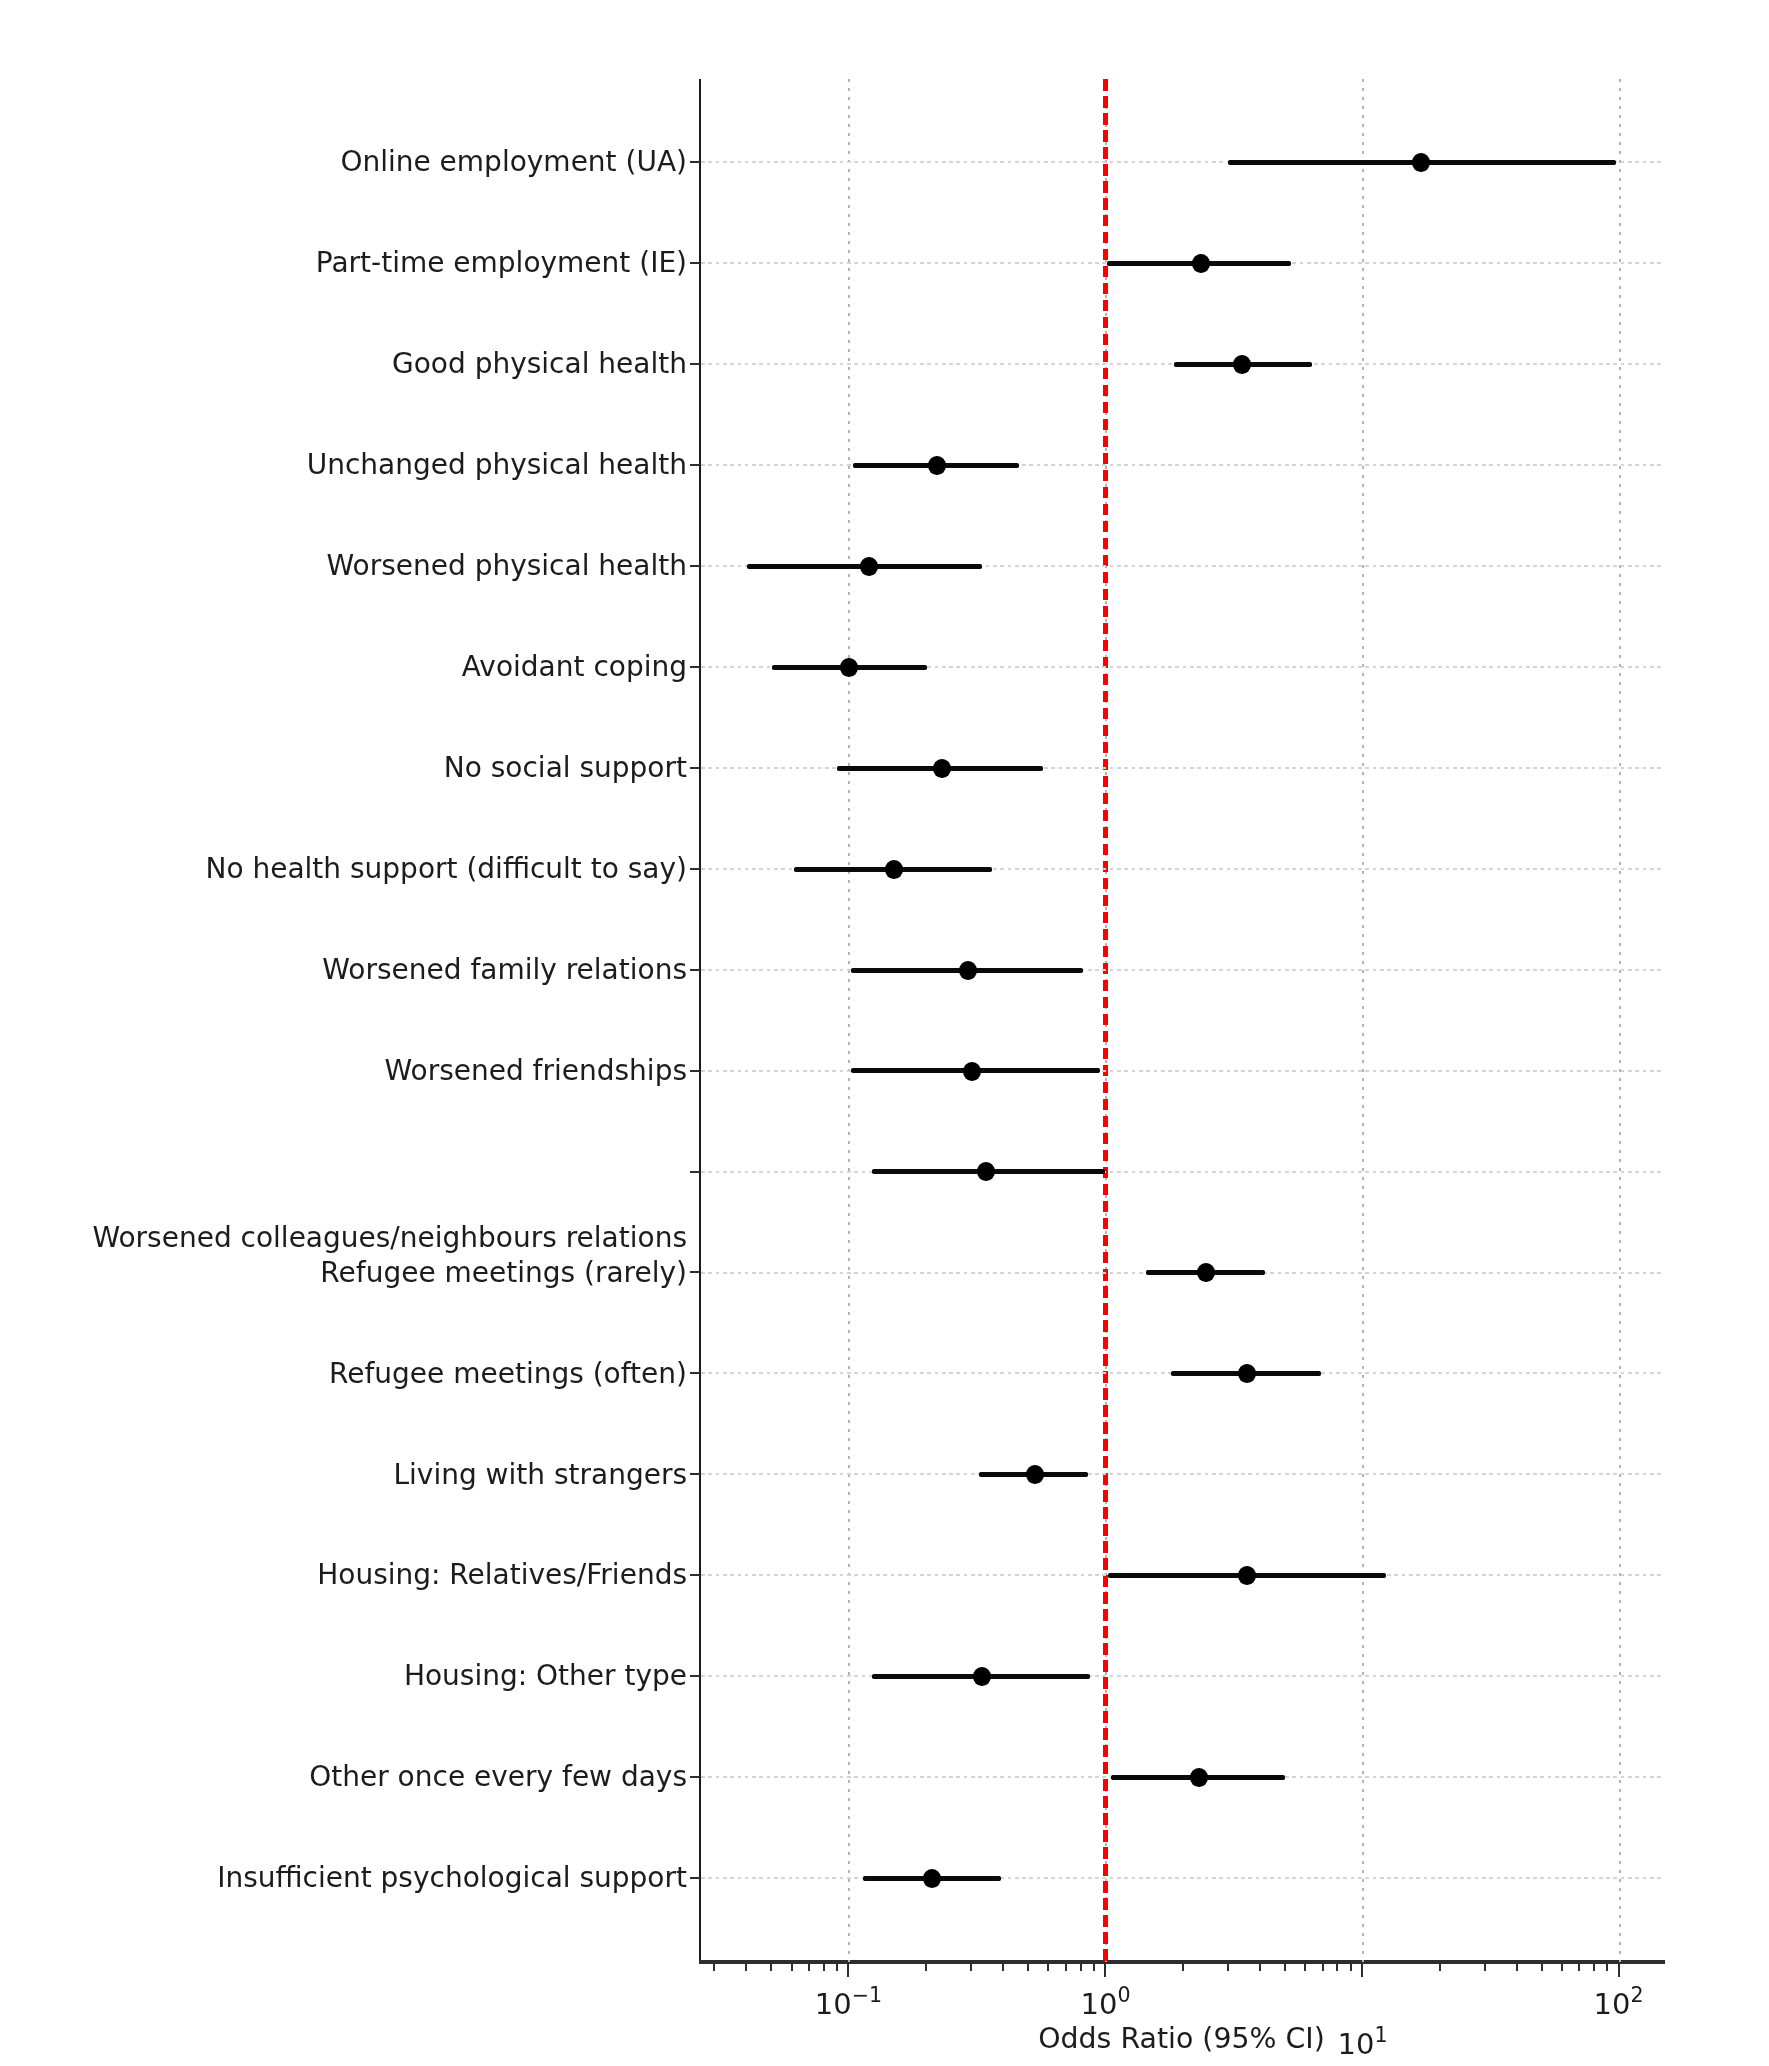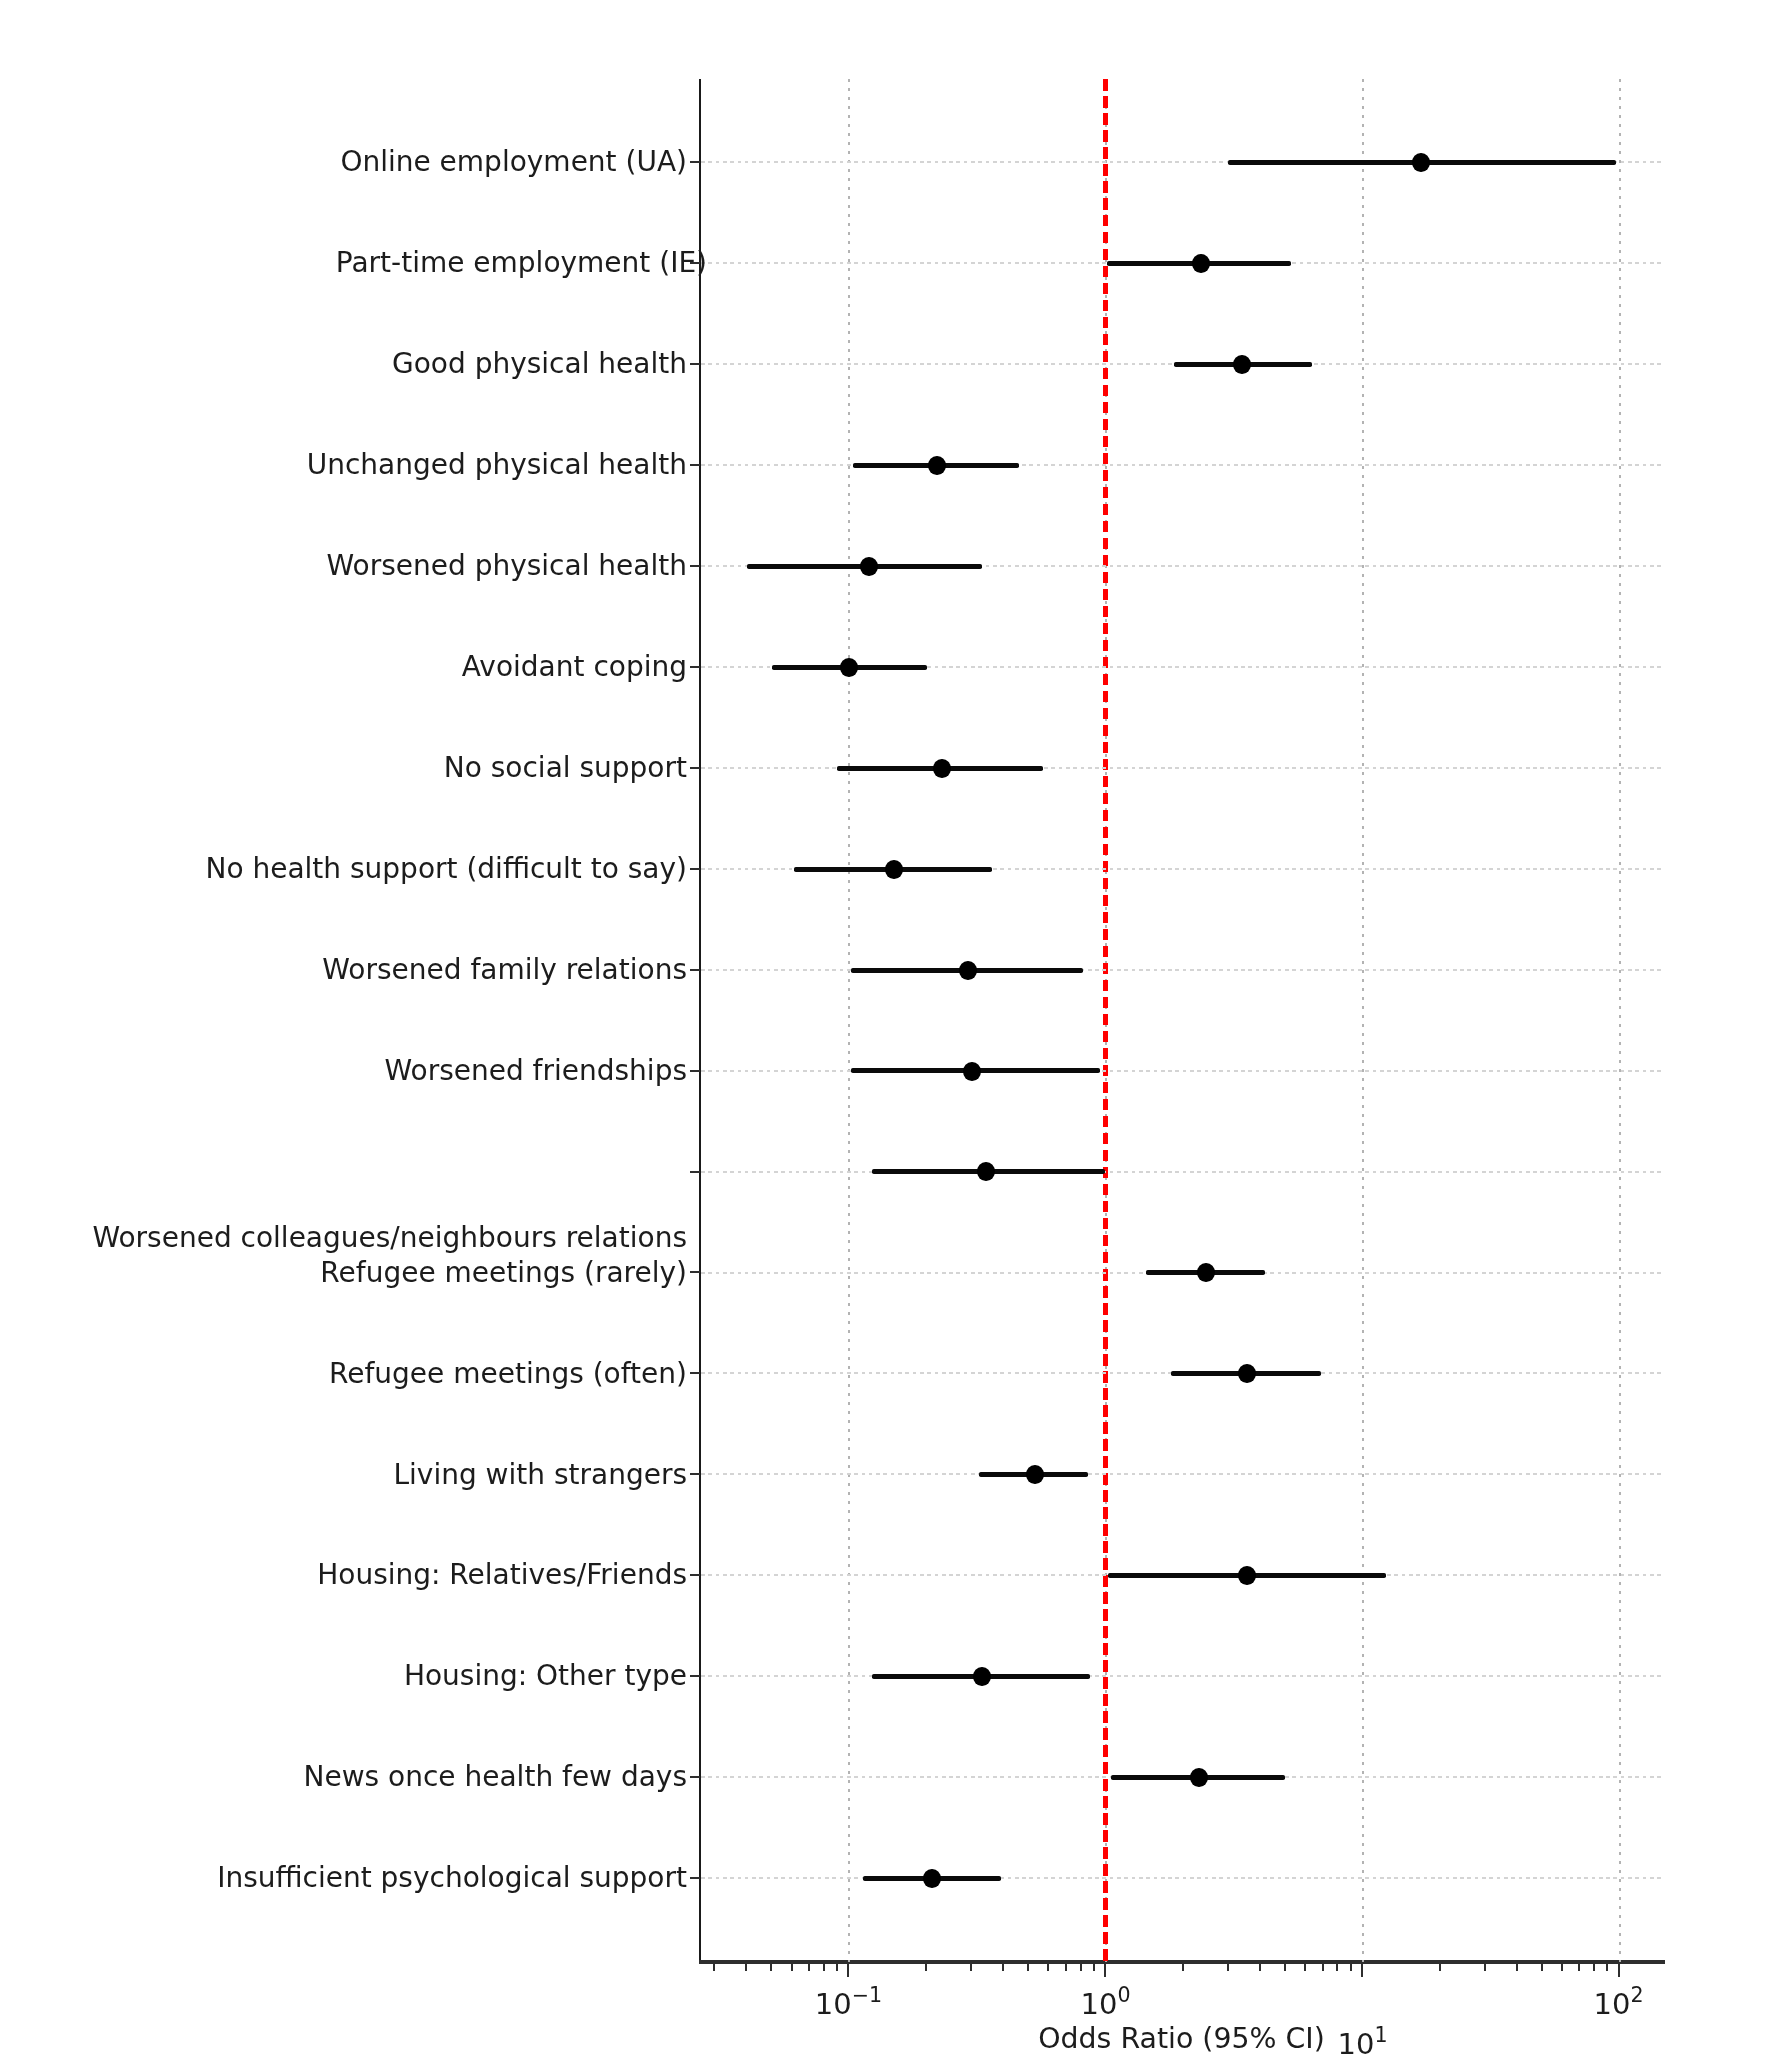--- a/index.html
+++ b/index.html
@@ -199,21 +199,21 @@
       <div class="ci-bar" title="News once every few days: OR 2.3 [1.05, 5]" style="left: 410px; width: 174px; top: 1696px;"></div>
       <div class="or-dot" style="left: 489px; top: 1689px;"></div>
       <div class="rowguide" style="top: 1798px;"></div>
       <div class="ci-bar" title="Insufficient psychological support: OR 0.21 [0.113, 0.39]" style="left: 162px; width: 138px; top: 1797px;"></div>
       <div class="or-dot" style="left: 222px; top: 1790px;"></div>
     </div>
   <div id="y-labels">
       <div class="y-tick" style="top: 161px;"></div>
       <div class="cat-label" style="top: 143px;">Online employment (UA)</div>
       <div class="y-tick" style="top: 262px;"></div>
-      <div class="cat-label" style="top: 244px; padding-left: 20px;">Part-time employment (IE)</div>
+      <div class="cat-label" style="top: 244px;">Part-time employment (IE)</div>
       <div class="y-tick" style="top: 363px;"></div>
       <div class="cat-label" style="top: 345px; text-align: right;">Good physical health</div>
       <div class="y-tick" style="top: 464px;"></div>
       <div class="cat-label" style="top: 446px;">Unchanged physical health</div>
       <div class="y-tick" style="top: 565px;"></div>
       <div class="cat-label" style="top: 547px;">Worsened physical health</div>
       <div class="y-tick" style="top: 666px;"></div>
       <div class="cat-label" style="top: 648px;">Avoidant coping</div>
       <div class="y-tick" style="top: 767px;"></div>
       <div class="cat-label" style="top: 749px;">No social support</div>
@@ -229,21 +229,21 @@
       <div class="cat-label" style="top: 1254px;">Refugee meetings (rarely)</div>
       <div class="y-tick" style="top: 1372px;"></div>
       <div class="cat-label" style="top: 1355px;">Refugee meetings (often)</div>
       <div class="y-tick" style="top: 1473px;"></div>
       <div class="cat-label" style="top: 1456px;">Living with strangers</div>
       <div class="y-tick" style="top: 1574px;"></div>
       <div class="cat-label" style="top: 1556px;">Housing: Relatives/Friends</div>
       <div class="y-tick" style="top: 1675px;"></div>
       <div class="cat-label" style="top: 1657px;">Housing: Other type</div>
       <div class="y-tick" style="top: 1776px;"></div>
-      <div class="cat-label" style="top: 1758px;">News once health few days</div>
+      <div class="cat-label" style="top: 1758px;">Other once every few days</div>
       <div class="y-tick" style="top: 1877px;"></div>
       <div class="cat-label" style="top: 1859px;">Insufficient psychological support</div>
     </div>
   <div id="x-ticks">
       <div class="x-tick-major" style="left: 847px;"></div>
       <div class="x-tick-label" style="left: 782px;"><span>10</span><sup>−1</sup></div>
       <div class="x-tick-major" style="left: 1104px;"></div>
       <div class="x-tick-label" style="left: 1039px;"><span>10</span><sup>0</sup></div>
       <div class="x-tick-major" style="left: 1361px;"></div>
       <div class="x-tick-label" style="left: 1296px; margin-top: 40px;"><span>10</span><sup>1</sup></div>

